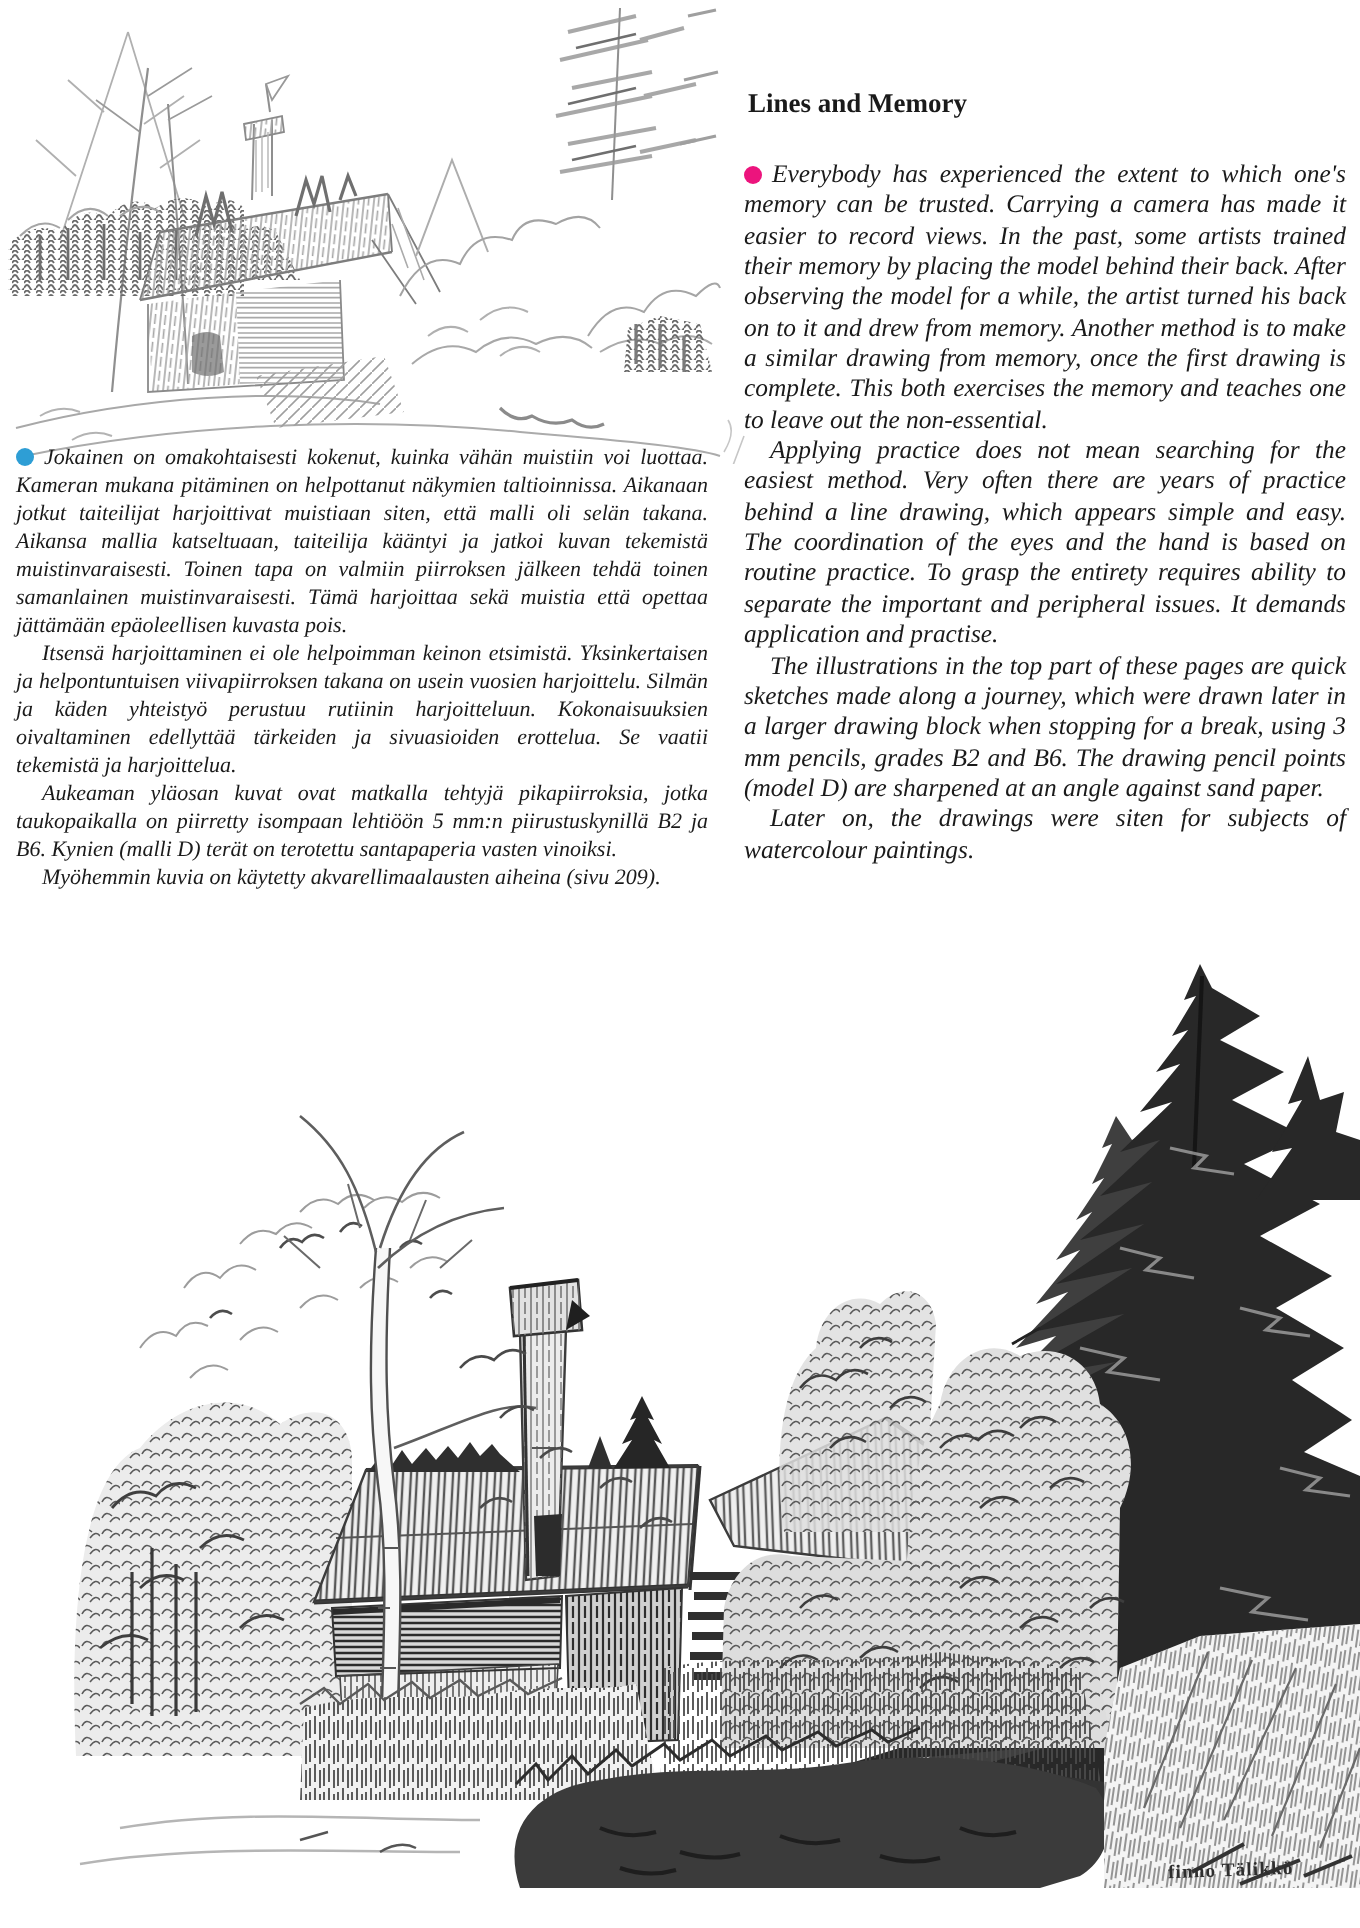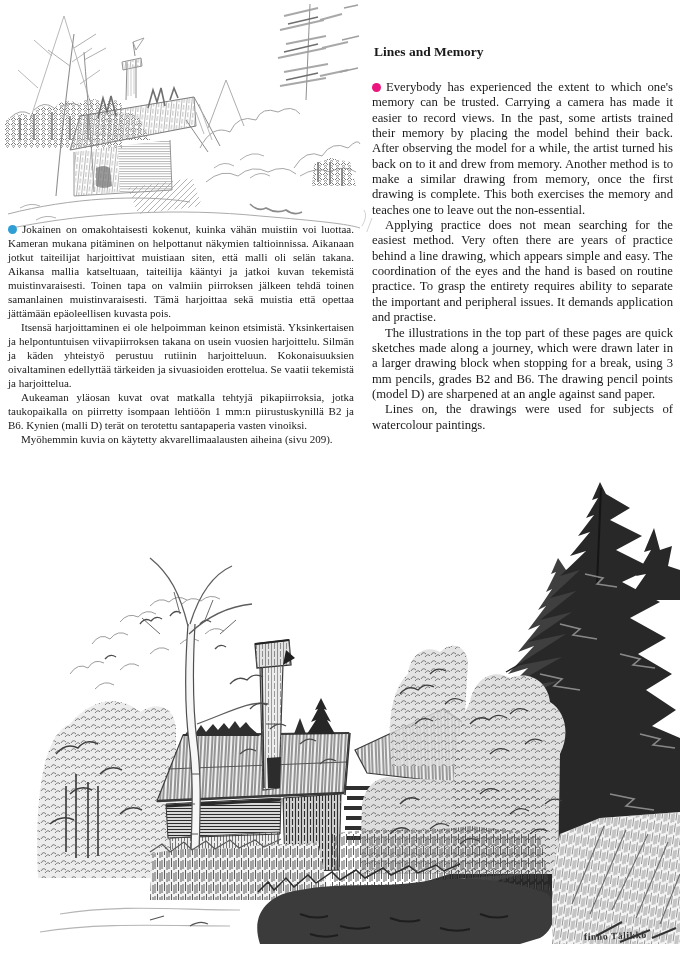--- a/index.html
+++ b/index.html
@@ -13,21 +13,21 @@
   .bottom-art { position:absolute; left:0; top:474px; width:680px; height:490px; }
 
   .col-fi { position:absolute; left:8px; top:222px; width:346px; }
   .col-fi h2 { font-size:15px; font-weight:bold; margin:0 0 10px 0; }
   .col-fi p { font-size:11px; line-height:14px; }
 
   .col-en { position:absolute; left:372px; top:4px; width:301px;margin-top:40px; }
   .col-en h2 { font-size:13.5px; font-weight:bold; margin:0 0 20px 2px; }
   .col-en p { font-size:12.7px; line-height:15.35px; }
 
-  p { margin:0; text-align:justify; }
+  p { margin:0; text-align:justify;font-style:italic; }
   .indent { text-indent:13px; }
 
   .bullet { display:inline-block; width:9px; height:9px; border-radius:50%;
             margin-right:5px; position:relative; top:0.5px; }
   .bullet.blue { background:#2e9ed5; }
   .bullet.pink { background:#ec147d; }
 
   .signature { position:absolute; left:584px; top:931px; font-size:9.5px;
                letter-spacing:0.6px; color:#2e2e2e; font-weight:bold;
                transform:rotate(-2deg); white-space:nowrap; }
@@ -136,30 +136,30 @@
       <polygon points="128,188 192,178 202,206 138,214" fill="url(#ts-d)" stroke="none"></polygon>
       <path d="M250,204 q8,8 16,4 q10,6 20,2 q8,6 16,2" stroke="#8b8b8b" stroke-width="1.6"></path>
       <path d="M20,208 q10,-6 20,-2 M36,220 q10,-6 20,-2" stroke="#b3b3b3" stroke-width="1"></path>
       <path d="M362,226 q6,-10 2,-16 M366,234 l6,-16" stroke="#c6c6c6" stroke-width="0.8"></path>
     </g>
   </svg>
 
   <div class="col-fi">
     <p><span class="bullet blue"></span><span>Jokainen on omakohtaisesti kokenut, kuinka vähän muistiin voi luottaa. Kameran mukana pitäminen on helpottanut näkymien taltioinnissa. Aikanaan jotkut taiteilijat harjoittivat muistiaan siten, että malli oli selän takana. Aikansa mallia katseltuaan, taiteilija kääntyi ja jatkoi kuvan tekemistä muistinvaraisesti. Toinen tapa on valmiin piirroksen jälkeen tehdä toinen samanlainen muistinvaraisesti. Tämä harjoittaa sekä muistia että opettaa jättämään epäoleellisen kuvasta pois.</span></p>
     <p class="indent">Itsensä harjoittaminen ei ole helpoimman keinon etsimistä. Yksinkertaisen ja helpontuntuisen viivapiirroksen takana on usein vuosien harjoittelu. Silmän ja käden yhteistyö perustuu rutiinin harjoitteluun. Kokonaisuuksien oivaltaminen edellyttää tärkeiden ja sivuasioiden erottelua. Se vaatii tekemistä ja harjoittelua.</p>
-    <p class="indent">Aukeaman yläosan kuvat ovat matkalla tehtyjä pikapiirroksia, jotka taukopaikalla on piirretty isompaan lehtiöön 1 mm:n piirustuskynillä B2 ja B6. Kynien (malli D) terät on terotettu santapaperia vasten vinoiksi.</p>
+    <p class="indent">Aukeaman yläosan kuvat ovat matkalla tehtyjä pikapiirroksia, jotka taukopaikalla on piirretty isompaan lehtiöön 5 mm:n piirustuskynillä B2 ja B6. Kynien (malli D) terät on terotettu santapaperia vasten vinoiksi.</p>
     <p class="indent">Myöhemmin kuvia on käytetty akvarellimaalausten aiheina (sivu 209).</p>
   </div>
 
   <div class="col-en">
     <h2>Lines and Memory</h2>
     <p><span class="bullet pink"></span><span>Everybody has experienced the extent to which one's memory can be trusted. Carrying a camera has made it easier to record views. In the past, some artists trained their memory by placing the model behind their back. After observing the model for a while, the artist turned his back on to it and drew from memory. Another method is to make a similar drawing from memory, once the first drawing is complete. This both exercises the memory and teaches one to leave out the non-essential.</span></p>
     <p class="indent">Applying practice does not mean searching for the easiest method. Very often there are years of practice behind a line drawing, which appears simple and easy. The coordination of the eyes and the hand is based on routine practice. To grasp the entirety requires ability to separate the important and peripheral issues. It demands application and practise.</p>
     <p class="indent">The illustrations in the top part of these pages are quick sketches made along a journey, which were drawn later in a larger drawing block when stopping for a break, using 3 mm pencils, grades B2 and B6. The drawing pencil points (model D) are sharpened at an angle against sand paper.</p>
-    <p class="indent">Lines on, the drawings were used for subjects of watercolour paintings.</p>
+    <p class="indent">Later on, the drawings were siten for subjects of watercolour paintings.</p>
   </div>
 
   <svg class="bottom-art" viewBox="0 0 680 490" xmlns="http://www.w3.org/2000/svg">
     <defs>
       <pattern id="bd-vwall" patternUnits="userSpaceOnUse" width="6" height="8">
         <path d="M1.5,0 V8 M4.5,1 V7" stroke="#2e2e2e" stroke-width="1.1" fill="none"></path>
       </pattern>
       <pattern id="bd-vlight" patternUnits="userSpaceOnUse" width="6" height="8">
         <path d="M1.5,0 V8 M4.5,1 V7" stroke="#777777" stroke-width="1" fill="none"></path>
       </pattern>

